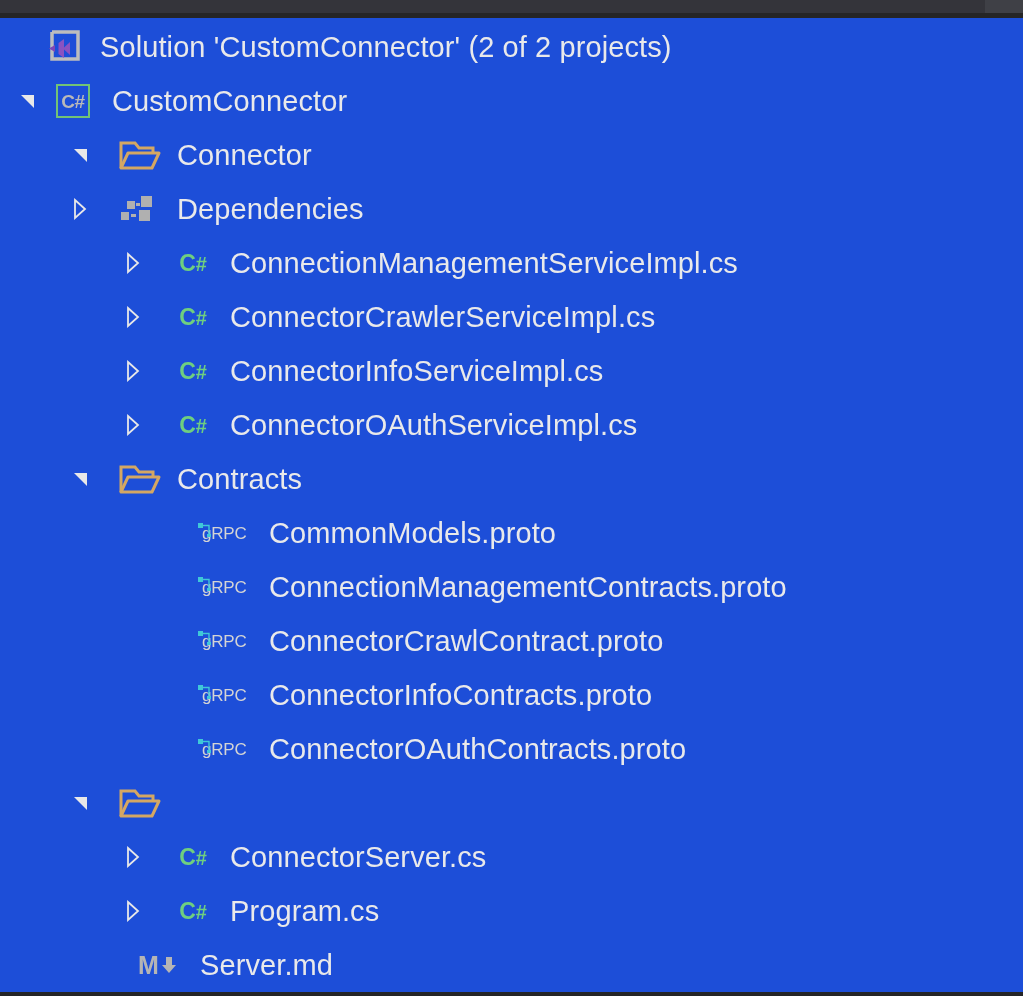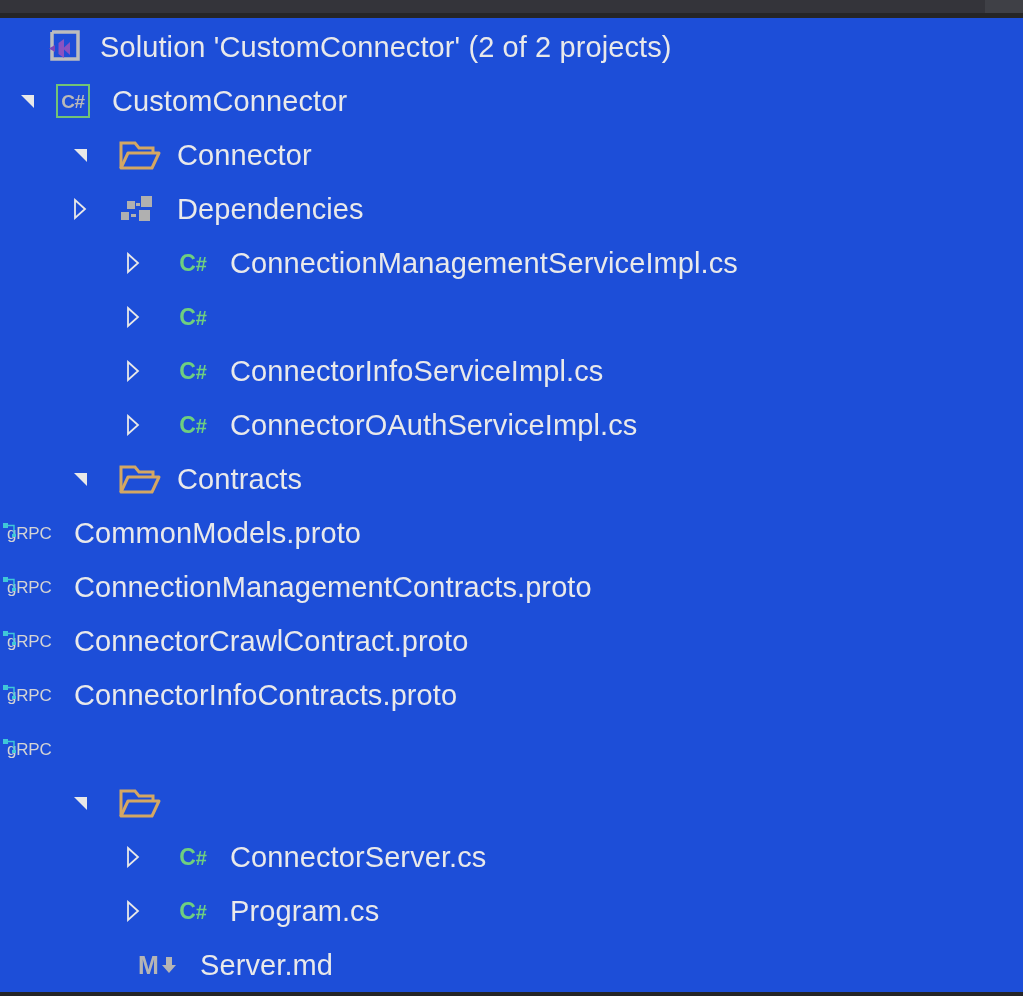--- a/index.html
+++ b/index.html
@@ -146,21 +146,21 @@
     font-weight: 700;
     line-height: 1;
     font-family: "Liberation Sans", sans-serif;
   }
 
   
   .i0 { padding-left: 12px; }
   .i1 { padding-left: 12px; }
   .i2 { padding-left: 65px; }
   .i3 { padding-left: 118px; }
-  .i-leaf3 { }
+  .i-leaf3 { padding-left: 195px; }
   .i-leaf2 { padding-left: 130px; }
 
   .gap-sm { width: 14px; flex: 0 0 14px; }
   .gap-md { width: 22px; flex: 0 0 22px; }
 </style>
 </head>
 <body>
 
 <div class="scrollbar-track">
   <div class="scrollbar-thumb"></div>
@@ -252,20 +252,21 @@
     <div class="expander">
       <svg class="exp-closed" width="16" height="22" viewBox="0 0 16 22">
         <path d="M3 2 L13 11 L3 20 Z" fill="none" stroke="#e8e8e8" stroke-width="1.8"></path>
       </svg>
     </div>
     <div class="gap-md"></div>
     <div class="icon" style="width:46px">
       <div class="cs-glyph">C<span class="hash">#</span></div>
     </div>
     <div class="gap-sm"></div>
+    <div class="label">ConnectorCrawlerServiceImpl.cs</div>
   </div>
 
   <div class="row i3">
     <div class="expander">
       <svg class="exp-closed" width="16" height="22" viewBox="0 0 16 22">
         <path d="M3 2 L13 11 L3 20 Z" fill="none" stroke="#e8e8e8" stroke-width="1.8"></path>
       </svg>
     </div>
     <div class="gap-md"></div>
     <div class="icon" style="width:46px">
@@ -359,20 +360,21 @@
   <div class="row i-leaf3">
     <div class="grpc-icon">
       <svg class="grpc-mark" width="14" height="14" viewBox="0 0 14 14">
         <rect x="0" y="0" width="5" height="5" fill="#3fc8d8"></rect>
         <path d="M5 2.5 H11 V12" fill="none" stroke="#3fc8d8" stroke-width="1.4"></path>
         <rect x="9" y="11" width="4" height="3" fill="#3fc8d8"></rect>
       </svg>
       <span class="grpc-text">gRPC</span>
     </div>
     <div class="gap-sm"></div>
+    <div class="label">ConnectorOAuthContracts.proto</div>
   </div>
 
   <div class="row i2">
     <div class="expander">
       <div class="exp-open"></div>
     </div>
     <div class="gap-md"></div>
     <div class="icon" style="width:46px">
       <svg width="44" height="34" viewBox="0 0 44 34">
         <path d="M3 30 V5 H17 L21 10 H35 V15" fill="none" stroke="#d4a763" stroke-width="3"></path>

